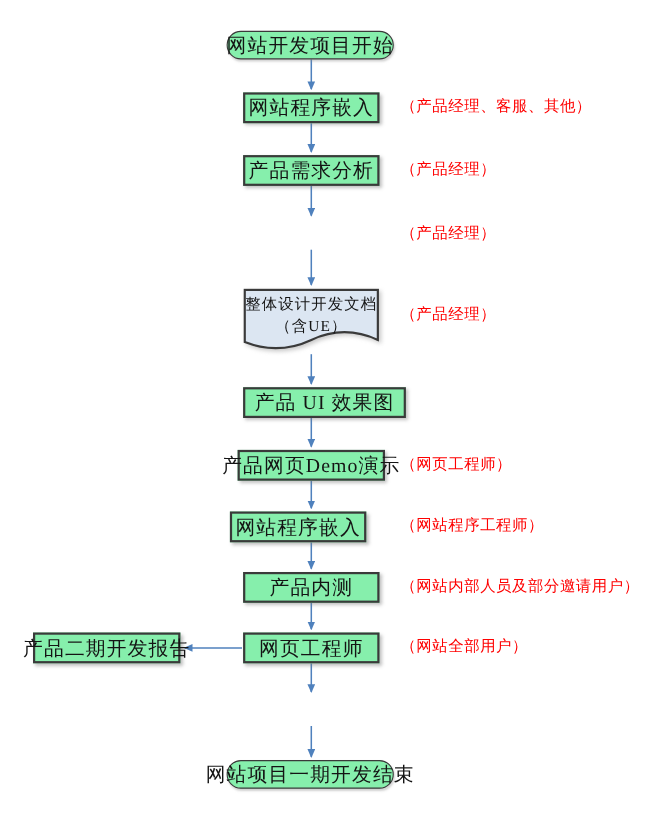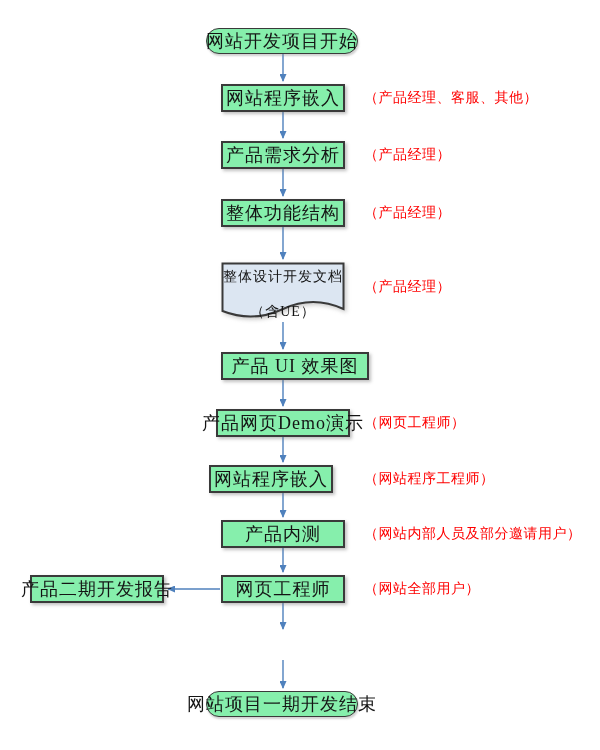--- a/index.html
+++ b/index.html
@@ -28,21 +28,21 @@
     box-shadow:1px 2px 2px rgba(140,140,140,0.4);
   }
   .doc-node{
     position:absolute;
     box-sizing:border-box;
     display:flex;flex-direction:column;align-items:center;
     font-size:14px;color:#141414;letter-spacing:1px;text-align:center;
   }
   .doc-node svg{position:absolute;left:0;top:0;filter:drop-shadow(2px 2px 2px rgba(120,120,120,0.4));}
   .doc-line1{position:relative;margin-top:6px;}
-  .doc-line2{position:relative;margin-top:17px;}
+  .doc-line2{position:relative;margin-top:2px;}
   .annotation{
     position:absolute;
     left:364px;
     color:#fe0000;
     font-size:14px;
     line-height:16px;
     white-space:nowrap;
     letter-spacing:0.5px;
   }
   #connectors{position:absolute;left:0;top:0;}
@@ -71,21 +71,20 @@
     <line x1="283" y1="660" x2="283" y2="688" stroke="#4f81bd" stroke-width="1.4" marker-end="url(#ah)"></line>
     <line x1="220" y1="589" x2="168" y2="589" stroke="#4f81bd" stroke-width="1.4" marker-end="url(#ah)"></line>
   </svg>
 
   <div class="node terminator" style="left:206px;top:28px;width:152px;height:26px;">网站开发项目开始</div>
 
   <div class="node" style="left:221px;top:84px;width:124px;height:28px;">网站程序嵌入</div>
 
   <div class="node" style="left:221px;top:141px;width:124px;height:28px;">产品需求分析</div>
 
-  <div class="node" style="left:221px;top:199px;width:124px;height:28px;">整体功能结构</div>
 
   <div class="doc-node" style="left:221px;top:262px;width:124px;height:62px;">
     <svg width="124" height="62" viewBox="0 0 124 62">
       <path d="M1.5,1.5 L122.5,1.5 L122.5,47 Q92,33 62,47 Q32,61 1.5,49 Z" fill="#dce6f2" stroke="#3a3a3a" stroke-width="2"></path>
     </svg>
     <span class="doc-line1">整体设计开发文档</span>
     <span class="doc-line2">（含UE）</span>
   </div>
 
   <div class="node" style="left:221px;top:352px;width:148px;height:28px;">产品 UI 效果图</div>

